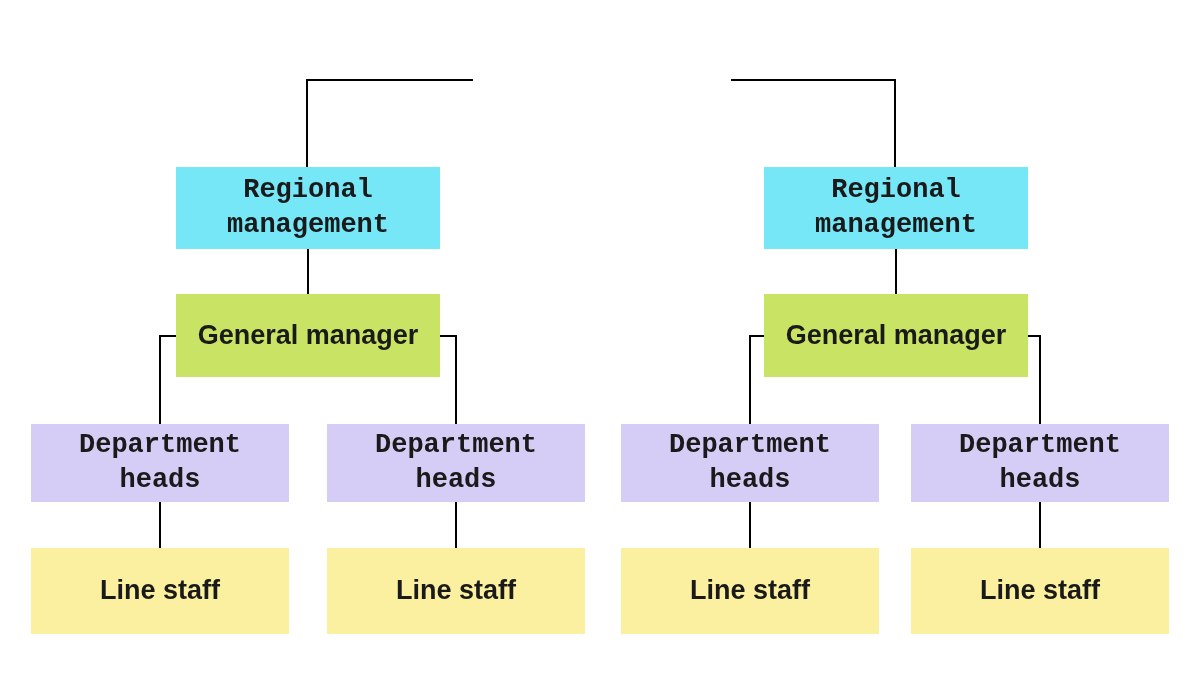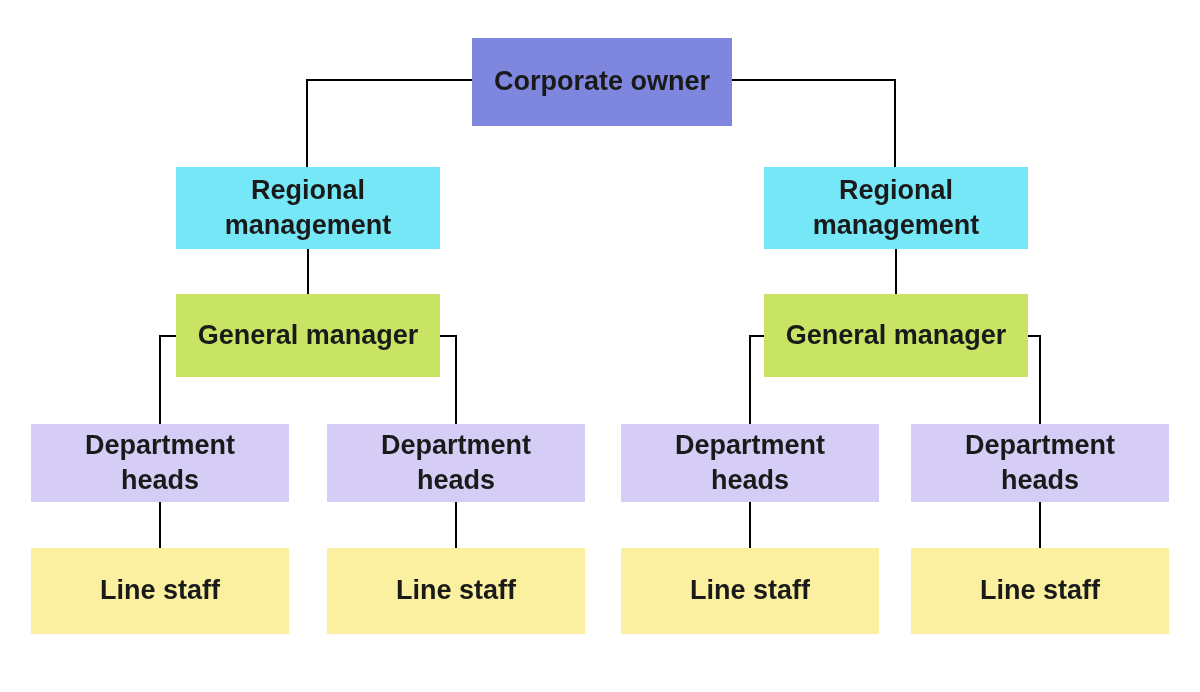--- a/index.html
+++ b/index.html
@@ -19,21 +19,21 @@
     display: flex;
     align-items: center;
     justify-content: center;
     text-align: center;
     font-size: 27px;
     font-weight: 700;
     color: #1a1a1a;
     line-height: 1.3;
   }
   .node .label { display: inline-block; }
-  .node.wrap .label { max-width: 200px; }
+  .node.wrap .label { max-width: 200px; font-family: Liberation Mono, monospace; }
 
   .line { position: absolute; background: #000000; }
 
   
   #corporate      { left: 472px; top: 38px;  width: 260px; height: 88px; }
   #regional-left  { left: 176px; top: 167px; width: 264px; height: 82px; }
   #regional-right { left: 764px; top: 167px; width: 264px; height: 82px; }
   #gm-left        { left: 176px; top: 294px; width: 264px; height: 83px; }
   #gm-right       { left: 764px; top: 294px; width: 264px; height: 83px; }
   #dept-1         { left: 31px;  top: 424px; width: 258px; height: 78px; }
@@ -65,23 +65,20 @@
   <div class="line" style="left: 749px; top: 335px; width: 16px; height: 2px; background: rgb(0, 0, 0);"></div>
   <div class="line" style="left: 749px; top: 335px; width: 2px; height: 89px; background: rgb(0, 0, 0);"></div>
   <div class="line" style="left: 1027px; top: 335px; width: 14px; height: 2px; background: rgb(0, 0, 0);"></div>
   <div class="line" style="left: 1039px; top: 335px; width: 2px; height: 89px; background: rgb(0, 0, 0);"></div>
 
   <div class="line" style="left: 159px; top: 502px; width: 2px; height: 46px; background: rgb(0, 0, 0);"></div>
   <div class="line" style="left: 455px; top: 502px; width: 2px; height: 46px; background: rgb(0, 0, 0);"></div>
   <div class="line" style="left: 749px; top: 502px; width: 2px; height: 46px; background: rgb(0, 0, 0);"></div>
   <div class="line" style="left: 1039px; top: 502px; width: 2px; height: 46px; background: rgb(0, 0, 0);"></div>
 
-  <div class="node" id="corporate" style="background: rgb(126, 134, 222);">
-    <span class="label">Corporate owner</span>
-  </div>
 
   <div class="node wrap" id="regional-left" style="background: rgb(118, 231, 247);">
     <span class="label">Regional management</span>
   </div>
   <div class="node wrap" id="regional-right" style="background: rgb(118, 231, 247);">
     <span class="label">Regional management</span>
   </div>
 
   <div class="node" id="gm-left" style="background: rgb(201, 228, 100);">
     <span class="label">General manager</span>

